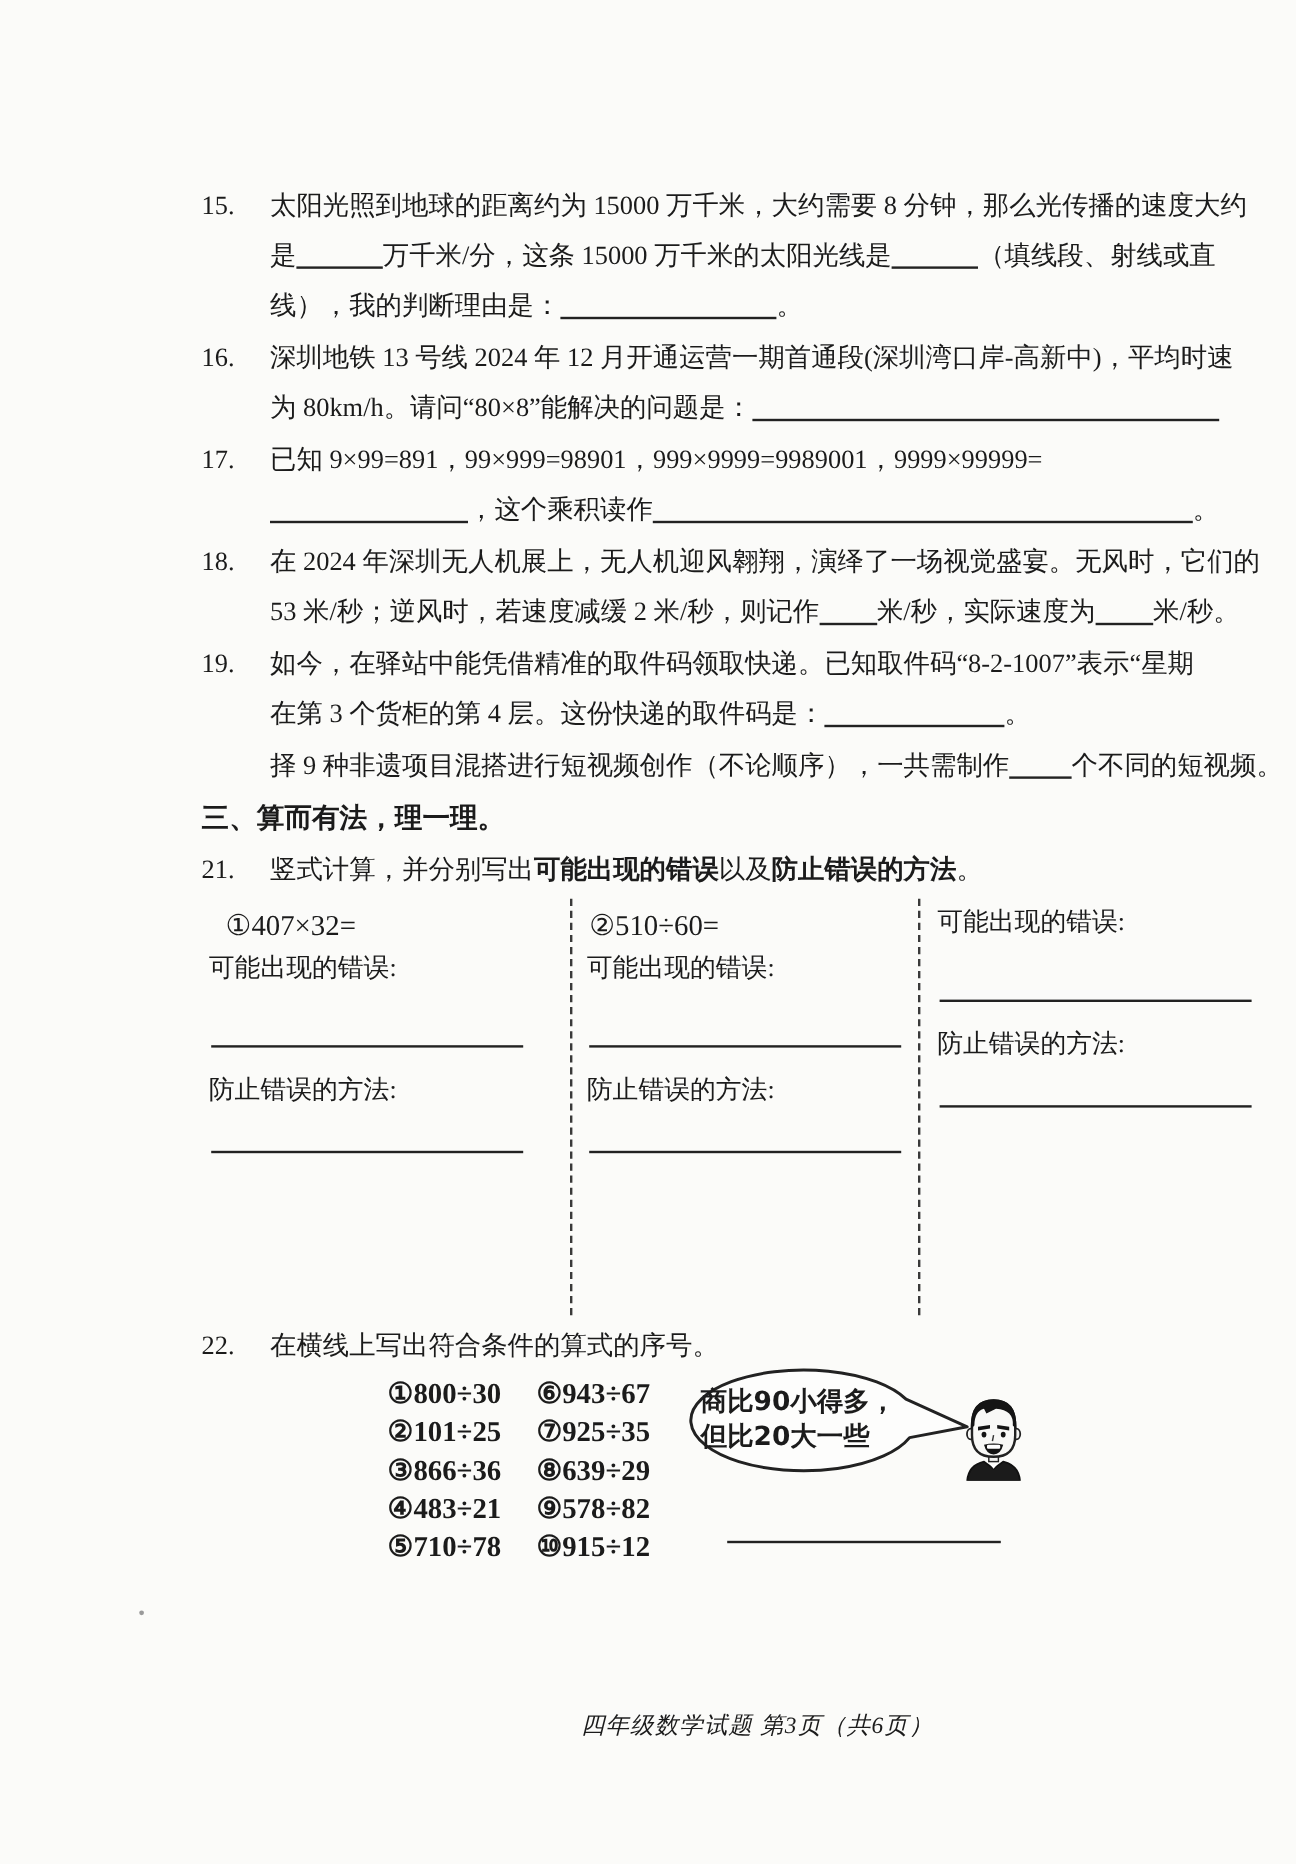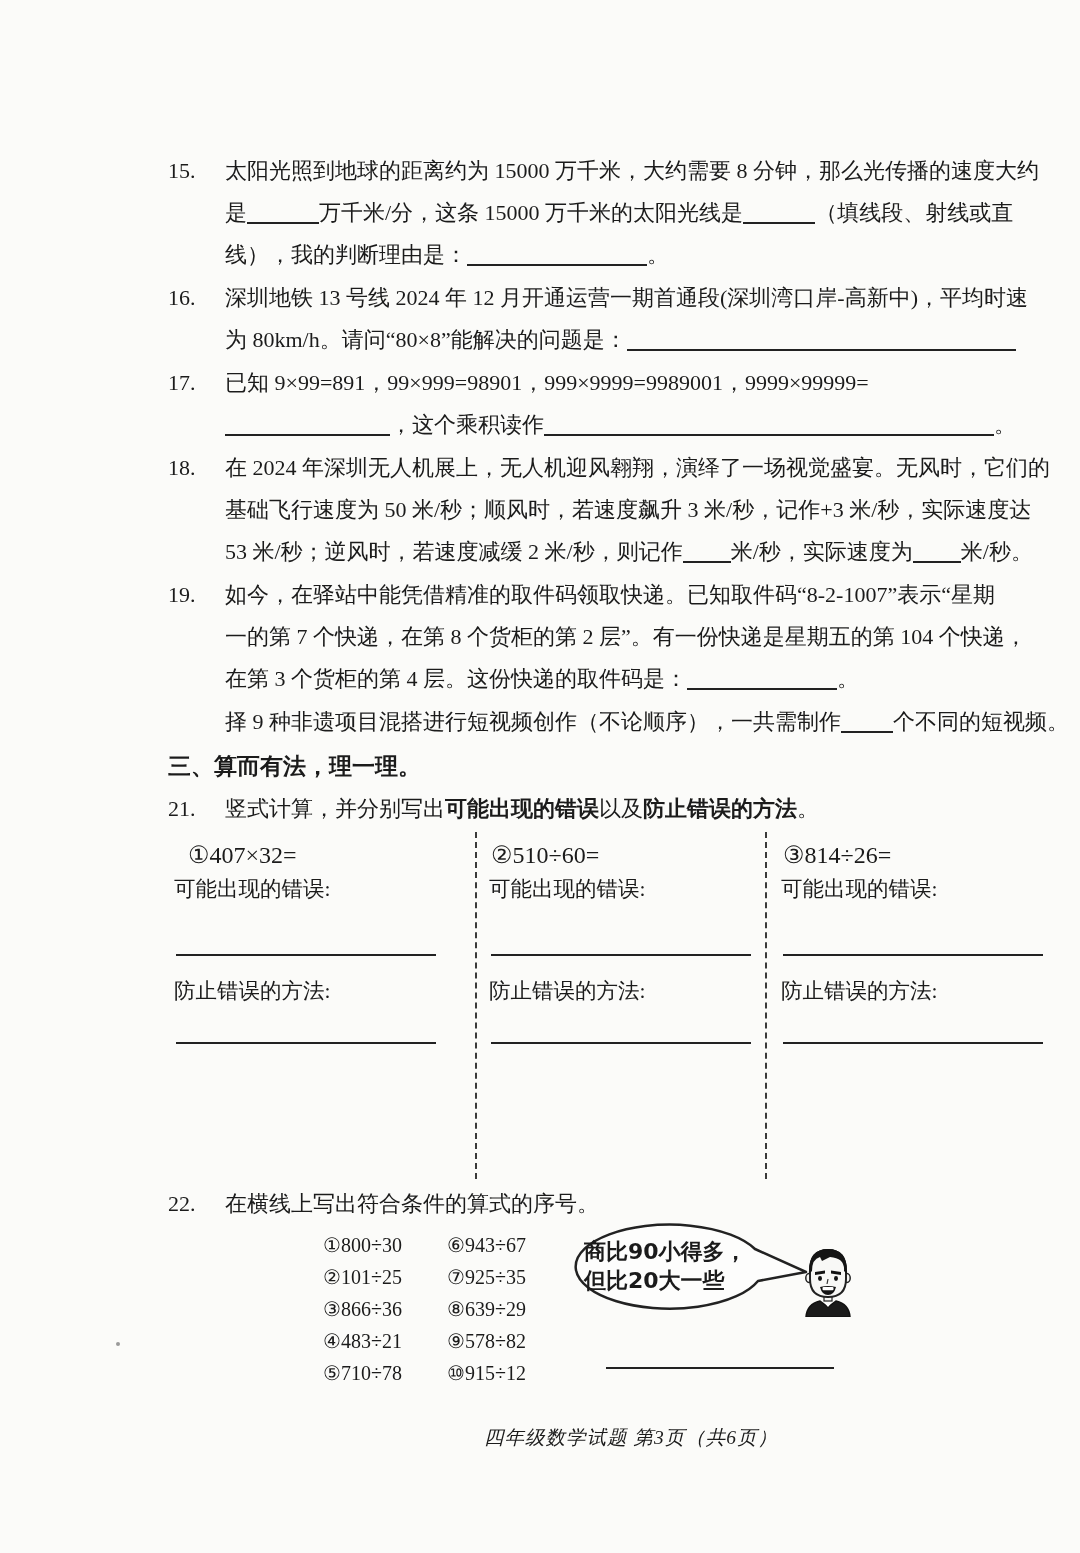--- a/index.html
+++ b/index.html
@@ -30,21 +30,21 @@
   .ccol.c3{width:285px;border-left:2px dashed #3a3a3a;padding-left:14px;}
   .cprob{font-size:24px;line-height:38px;margin-left:14px;white-space:nowrap;}
   .c2 .cprob,.c3 .cprob{margin-left:2px;}
   .clabel{font-size:21.5px;line-height:30px;white-space:nowrap;}
   .clabel.first{}
   .cline{border-bottom:2px solid #222;height:0;}
   .cline.l1{margin-top:50px;width:260px;margin-left:2px;}
   .cline.l2{margin-top:36px;width:260px;margin-left:2px;}
   
   .q22{position:relative;height:228px;margin-top:4px;}
-  .divlist{position:absolute;left:155px;top:46px;font-size:20px;line-height:32px;}
+  .divlist{position:absolute;left:155px;top:46px;font-size:24px;line-height:32px;font-weight:bold;}
   .divrow{display:flex;}
   .divrow span{display:inline-block;width:124px;white-space:nowrap;}
   .bubble{position:absolute;left:406px;top:38px;width:236px;height:96px;}
   .bubble svg{position:absolute;left:0;top:0;}
   .btext{position:absolute;left:10px;top:16px;width:172px;text-align:left;
          font-size:22px;line-height:29px;}
   .avatar{position:absolute;left:632px;top:64px;}
   .ansline{position:absolute;left:438px;top:184px;width:228px;border-bottom:2px solid #222;}
   
   .footer{position:absolute;left:0;width:1080px;top:1424px;text-align:center;
@@ -77,27 +77,25 @@
       <div class="qline cont flexline">
           <span class="blank w165"></span>
           <span>，这个乘积读作</span>
           <span class="blank fillb"></span>
           <span>。</span>
         </div>
     </div>
 
     <div class="q">
       <div class="qline"><span class="qnum">18.</span><span>在 2024 年深圳无人机展上，无人机迎风翱翔，演绎了一场视觉盛宴。无风时，它们的</span></div>
-      <div class="qline cont"><span>基础飞行速度为 50 米/秒；顺风时，若速度飙升 3 米/秒，记作+3 米/秒，实际速度达</span></div>
       <div class="qline cont"><span>53 米/秒；逆风时，若速度减缓 2 米/秒，则记作</span><span class="blank w48"></span><span>米/秒，实际速度为</span><span class="blank w48"></span><span>米/秒。</span></div>
     </div>
 
     <div class="q">
       <div class="qline"><span class="qnum">19.</span><span>如今，在驿站中能凭借精准的取件码领取快递。已知取件码“8-2-1007”表示“星期</span></div>
-      <div class="qline cont"><span>一的第 7 个快递，在第 8 个货柜的第 2 层”。有一份快递是星期五的第 104 个快递，</span></div>
       <div class="qline cont"><span>在第 3 个货柜的第 4 层。这份快递的取件码是：</span><span class="blank w150"></span><span>。</span></div>
     </div>
 
     <div class="q">
       <div class="qline cont"><span>择 9 种非遗项目混搭进行短视频创作（不论顺序），一共需制作</span><span class="blank w52"></span><span>个不同的短视频。</span></div>
     </div>
 
     <div class="sec hei">三、算而有法，理一理。</div>
 
     <div class="q">
@@ -113,21 +111,20 @@
         <div class="cline l2"></div>
       </div>
       <div class="ccol c2">
         <div class="cprob">②510÷60=</div>
         <div class="clabel first">可能出现的错误:</div>
         <div class="cline l1"></div>
         <div class="clabel" style="margin-top:20px;">防止错误的方法:</div>
         <div class="cline l2"></div>
       </div>
       <div class="ccol c3">
-        <div class="cprob">③814÷26=</div>
         <div class="clabel first">可能出现的错误:</div>
         <div class="cline l1"></div>
         <div class="clabel" style="margin-top:20px;">防止错误的方法:</div>
         <div class="cline l2"></div>
       </div>
     </div>
 
     <div class="q22">
       <div class="qline"><span class="qnum">22.</span><span>在横线上写出符合条件的算式的序号。</span></div>
 

